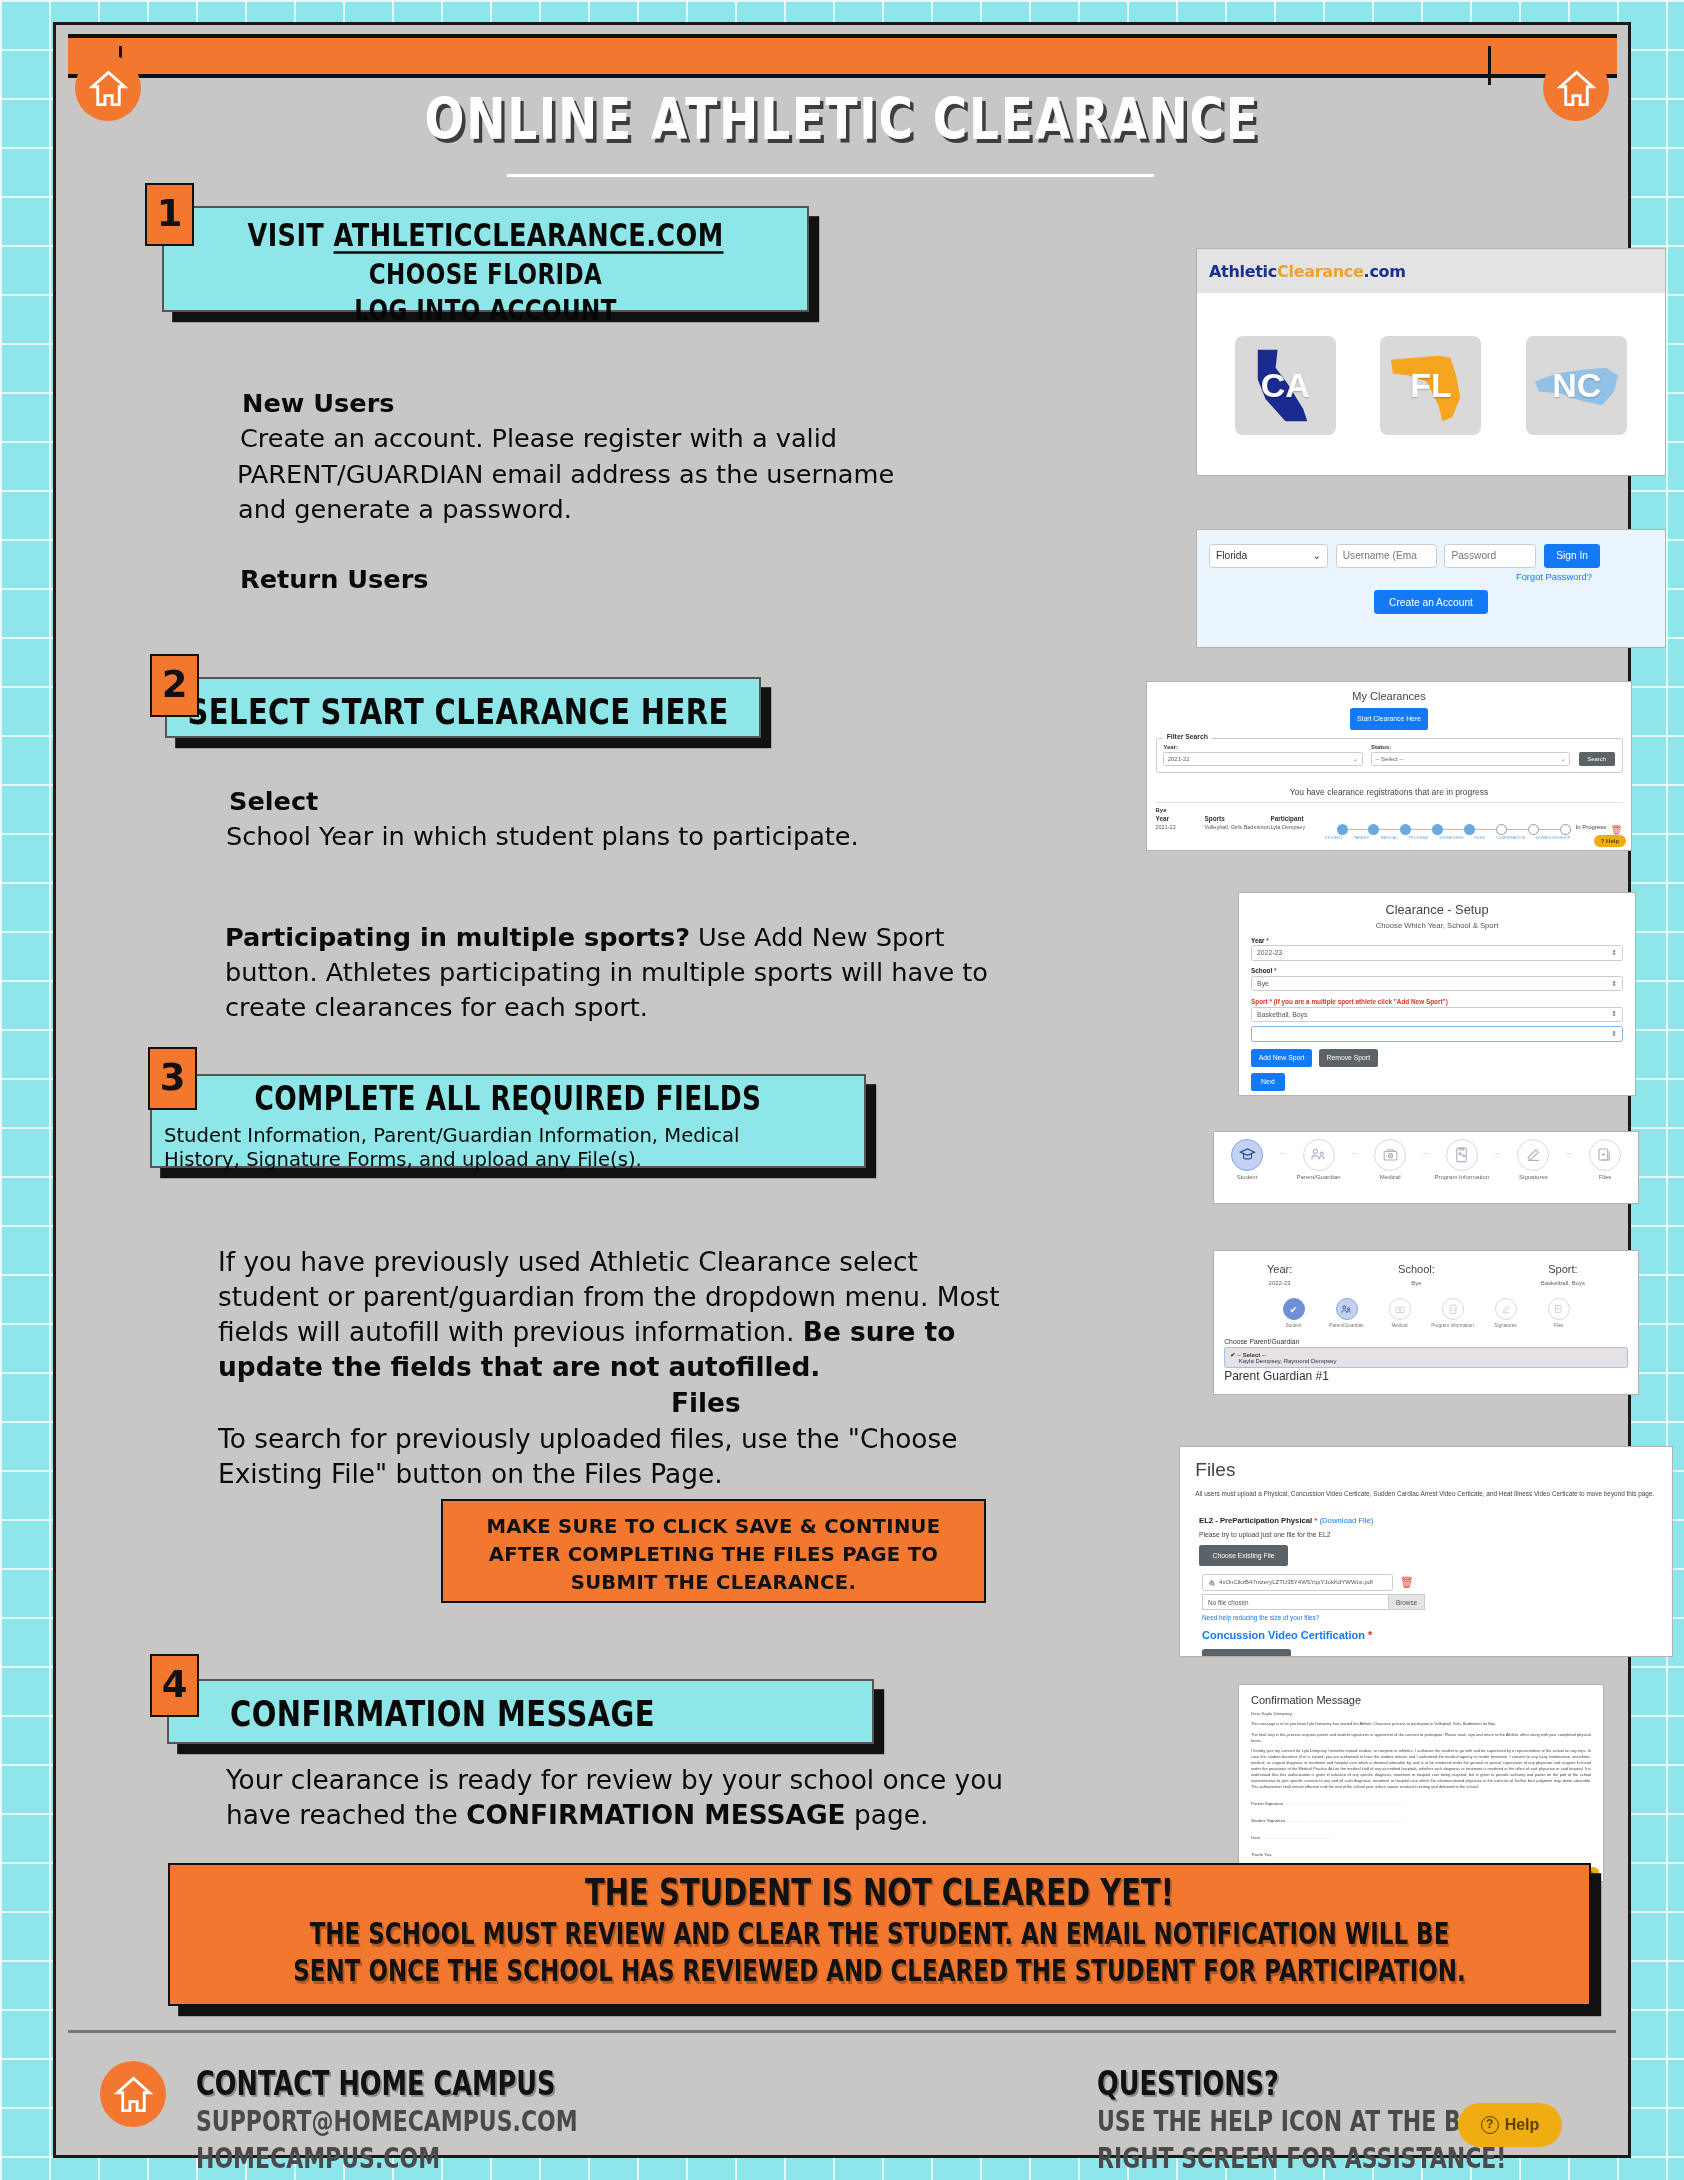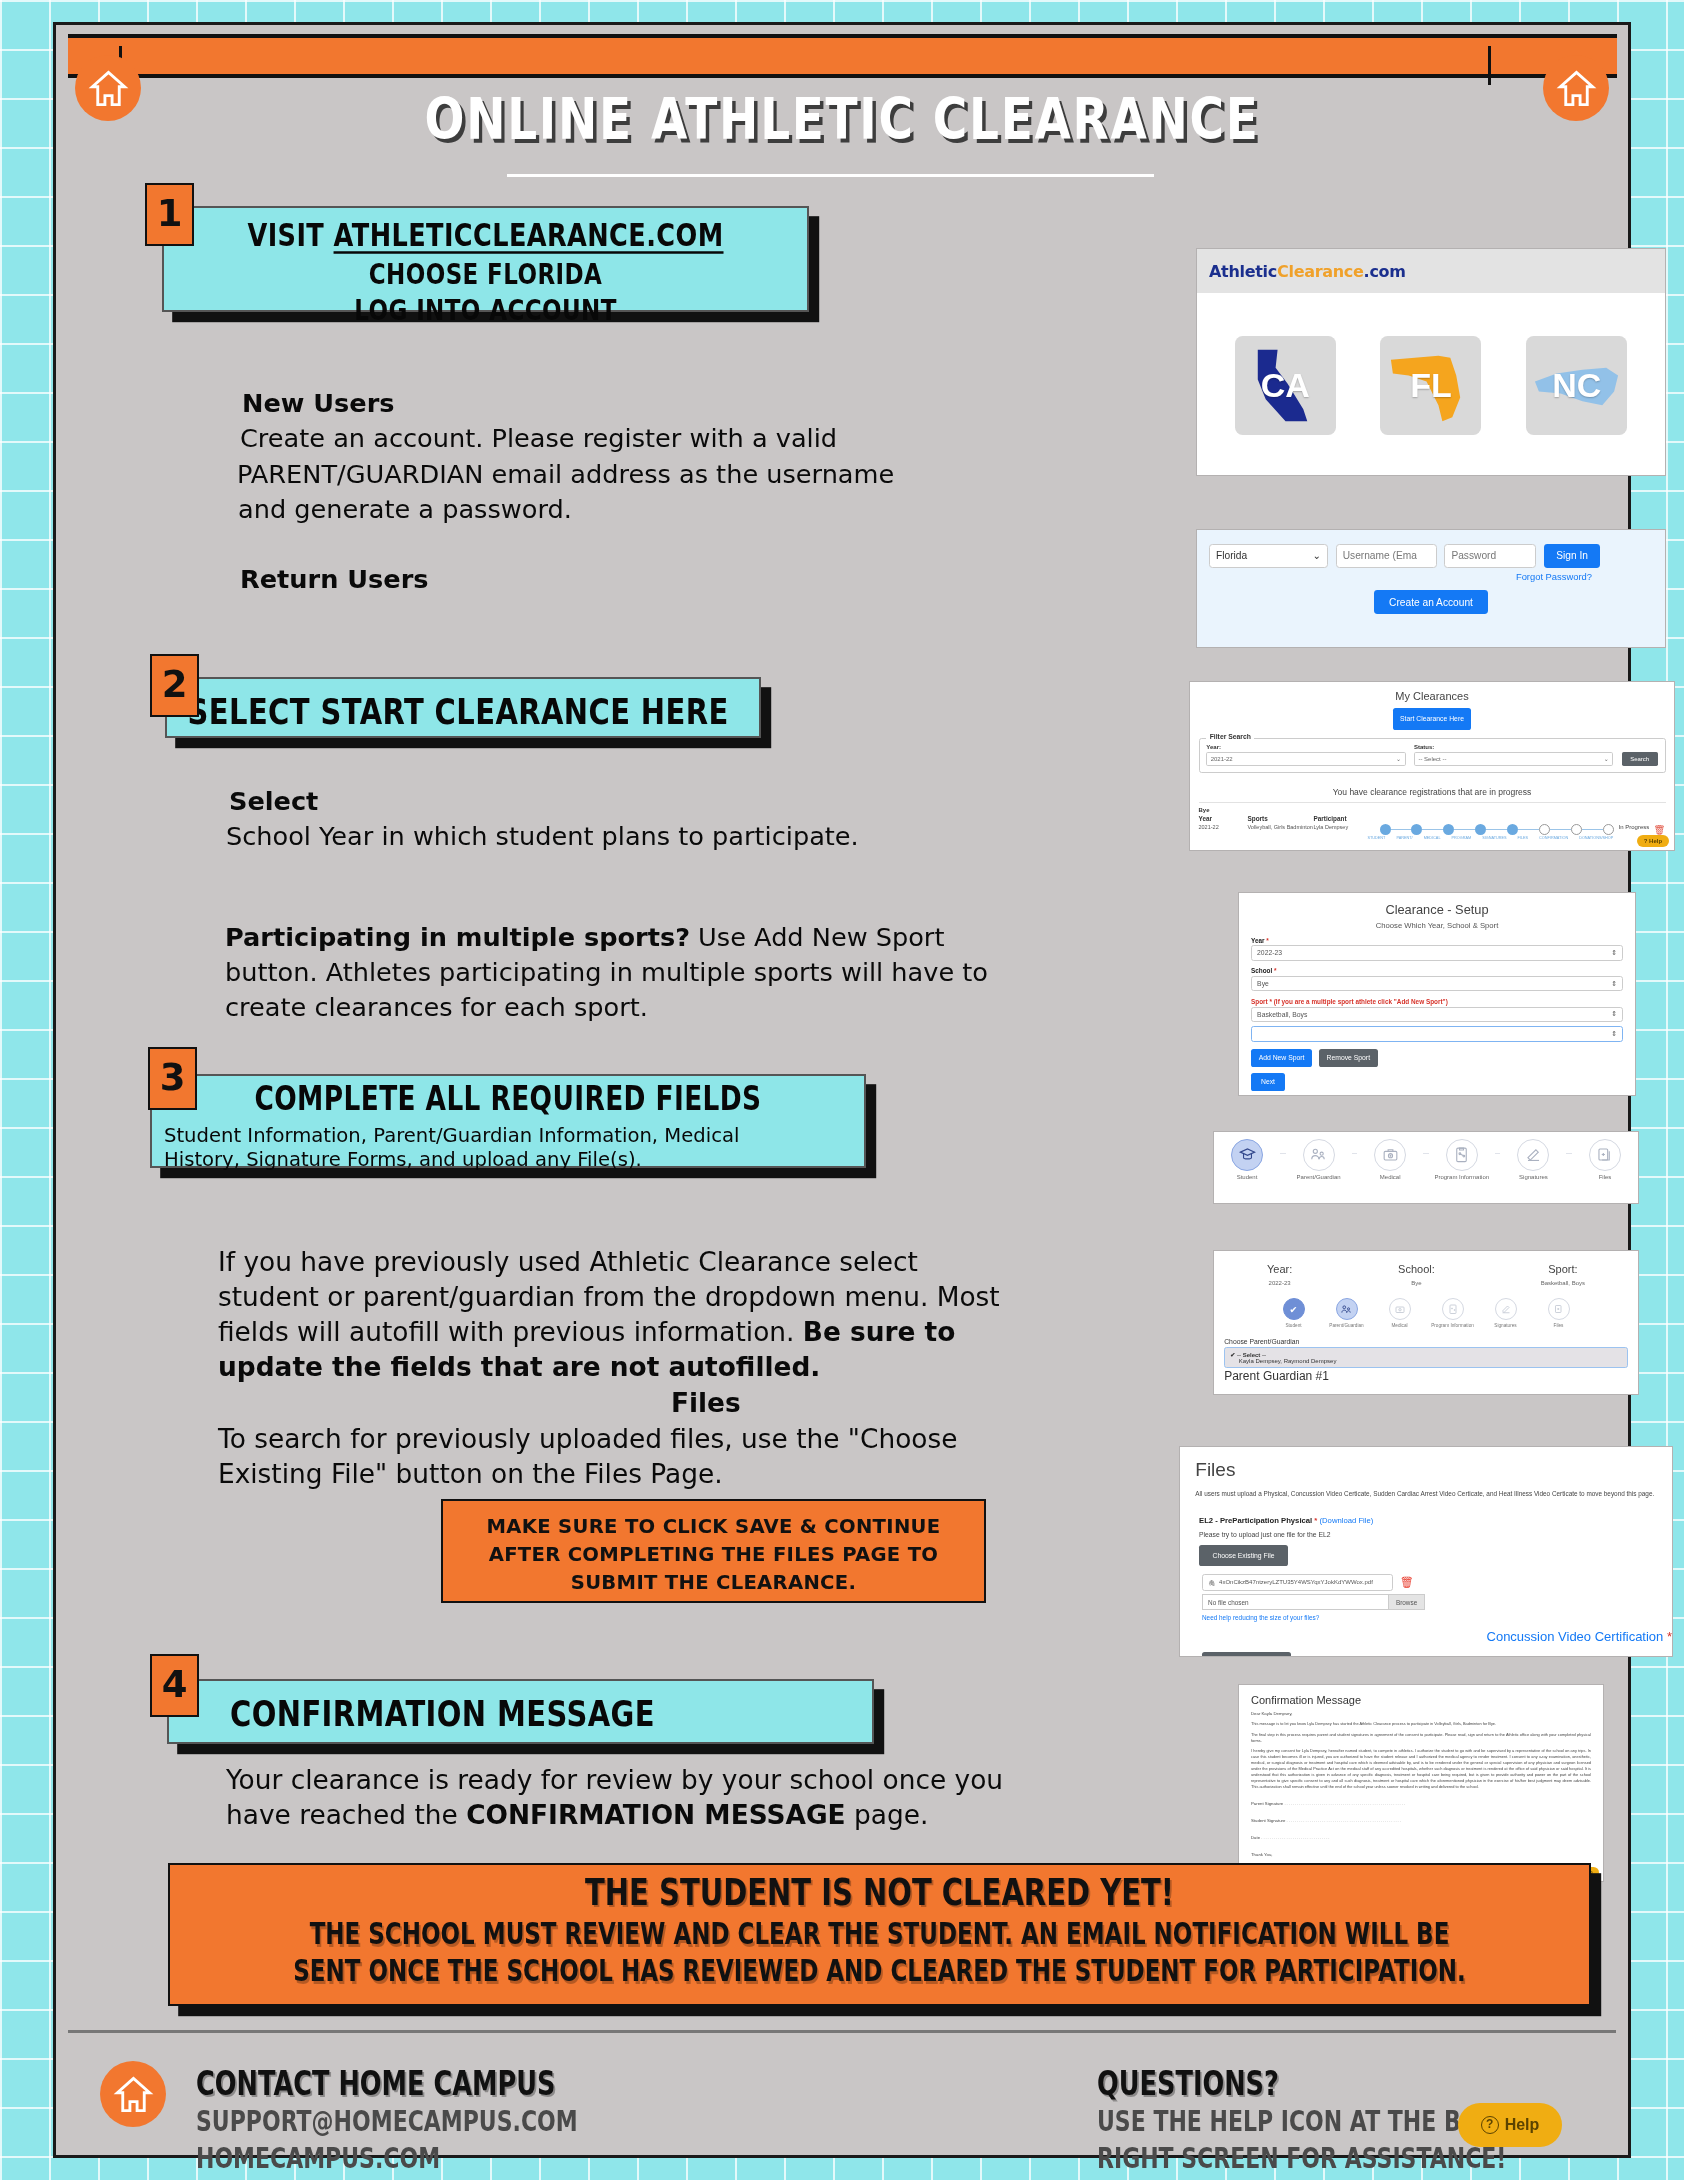--- a/index.html
+++ b/index.html
@@ -218,21 +218,21 @@
   #f-state { width:119px; justify-content:space-between; color:#333; }
   #f-user  { width:101px; } #f-pass { width:92px; }
   #btn-signin { height:24px; width:56px; background:#1479f5; color:#fff; border-radius:3.4px;
                 font-size:10.2px; display:flex; align-items:center; justify-content:center; }
   #forgot { font-size:9.4px; color:#1479f5; text-align:right; padding-right:73px; margin-top:3.4px; }
   #btn-create { margin:8.5px auto 0; width:114px; height:24px; background:#1479f5; color:#fff;
                 border-radius:3.4px; font-size:10.2px; display:flex; align-items:center;
                 justify-content:center; }
 
   
-  #shot-clearances { left: 1133px; top: 656px; width: 486px; height: 170px; }
+  #shot-clearances { left: 1090px; top: 656px; width: 486px; height: 170px; }
   #mc-title { text-align:center; font-size:11px; color:#444; padding-top:7.7px; }
   #mc-start { margin:6px auto 0; width:78px; height:22px; background:#1479f5; color:#fff;
               font-size:6.8px; border-radius:2.6px; display:flex; align-items:center; justify-content:center; }
   #mc-filter { margin:8.5px 8.5px 0; border:0.9px solid #ccc; border-radius:2.6px; padding:5.1px 6.8px 6.8px; position:relative; }
   #mc-filter-legend { position:absolute; top:-6px; left:6.8px; background:#fff; padding:0 3.4px;
                       font-size:6.8px; font-weight:700; color:#333; }
   .mc-lbl { font-size:6px; font-weight:700; color:#333; margin-bottom:1.7px; }
   #mc-filter-row { display:flex; gap:8.5px; align-items:flex-end; }
   .mc-sel { height:13.6px; background:#fff; border:0.9px solid #ccc; border-radius:1.7px;
             font-size:6px; color:#666; display:flex; align-items:center;
@@ -314,21 +314,21 @@
                font-size:6.8px; border-radius:2.6px; display:flex; align-items:center; justify-content:center; }
   #fl-filerow { display:flex; align-items:center; gap:6.8px; margin:7.7px 0 0 22px; }
   #fl-fname { width:191px; height:17px; border:0.9px solid #ccc; border-radius:2.6px; background:#fff;
               font-size:6px; color:#555; display:flex; align-items:center; padding:0 5.1px; gap:3.4px; overflow:hidden; }
   #fl-trash { color:#e8392a; font-size:11px; }
   #fl-browse { margin:3.4px 0 0 22px; width:223px; height:16px; border:0.9px solid #ccc; background:#fff;
                display:flex; align-items:center; justify-content:space-between; font-size:6.4px; color:#555; }
   #fl-browse .bz { background:#e4e4e4; height:100%; display:flex; align-items:center;
                    padding:0 6.8px; border-left:0.9px solid #ccc; }
   #fl-help { font-size:6.4px; color:#1479f5; margin:3.4px 0 0 22px; }
-  #fl-conc { font-size:13px; font-weight:400; color:#1479f5; margin:8.5px 0 0 22px;text-align:right; }
+  #fl-conc { font-size:11px; font-weight:700; color:#1479f5; margin:8.5px 0 0 22px; }
   #fl-conc .req { color:#d6332a; }
 
   
   #shot-confirm { left: 1182px; top: 1659px; width: 366px; height: 198px; }
   #cm-h { font-size:11px; color:#333; margin:8.5px 0 0 12px; }
   #cm-dear { font-size:4.3px; color:#444; margin:5.1px 0 0 12px; }
   .cm-p { font-size:3.9px; color:#444; margin:5.1px 12px 0; line-height:1.5; text-align:justify; }
   .cm-sig { font-size:4.3px; color:#444; margin:12px 0 0 12px; }
   .cm-sig .dots { color:#999; letter-spacing:0.9px; }
   #cm-thanks { font-size:4.3px; color:#444; margin:12px 0 0 12px; }

